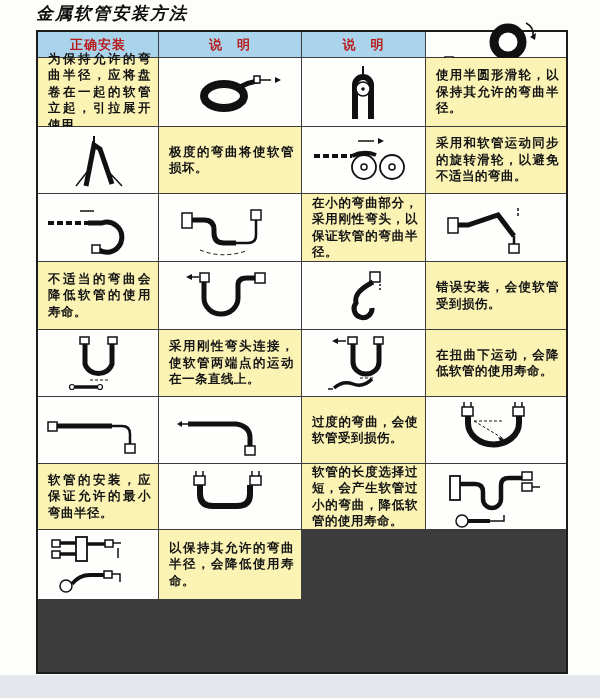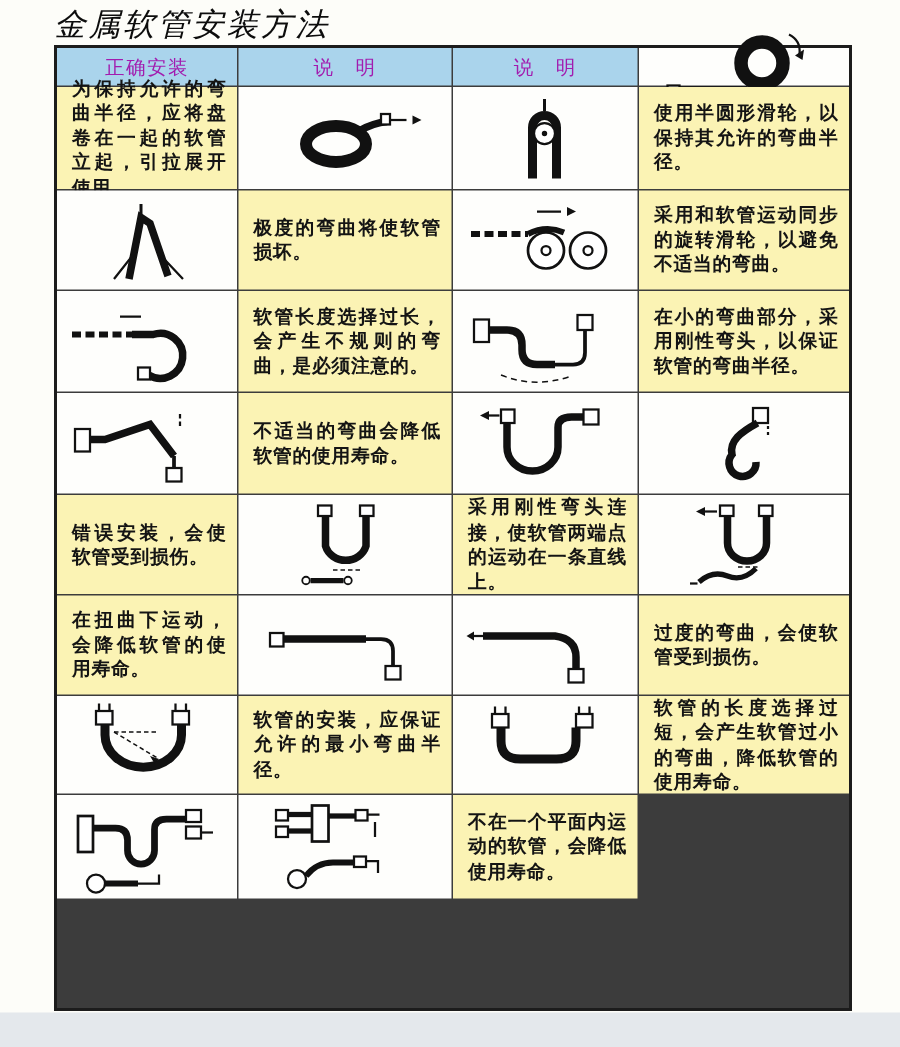--- a/index.html
+++ b/index.html
@@ -4,41 +4,41 @@
 <style>
   html,body{margin:0;padding:0;}
   body{
     width:600px;height:698px;position:relative;overflow:hidden;
     background:var(--page-bg,#fdfdf9);
     font-family:"Liberation Sans","DejaVu Sans",sans-serif;
   }
   .title{
     position:absolute;left:36px;top:2px;margin:0;
     font-family:"DejaVu Serif","Liberation Serif",serif;
-    font-style:italic;font-weight:normal;font-size:21px;letter-spacing:2px;
+    font-style:italic;font-weight:bold;font-size:17px;letter-spacing:2px;
     color:#0d0d0d;
   }
   .footer-strip{
     position:absolute;left:0;bottom:0;width:600px;height:23px;
     background:var(--footer-bg,#e4e8ec);
   }
   .hose-table{
     position:absolute;left:36px;top:30px;
     display:grid;
     grid-template-columns:120px 142px 123px 140px;
     grid-template-rows:25px 68px 66px 67px 67px 66px 66px 65px 69px 72px;
     gap:1px;
     background:var(--grid-line,#3c3c3c);
     border:2px solid var(--outer-border,#1c1c1c);
   }
   .cell{min-width:0;min-height:0;}
   .cell.header{
     background:var(--header-bg,#aad4ec);
     display:flex;align-items:center;justify-content:center;
-    font-size:13px;font-weight:400;color:#a21caf;letter-spacing:1px;
+    font-size:13px;font-weight:700;color:#b91c1c;letter-spacing:1px;
   }
   .cell.ill{
     background:var(--image-bg,#fefefc);
     display:flex;align-items:center;justify-content:center;
   }
   .cell.desc{
     background:var(--desc-bg,#fbf3b4);
     display:flex;align-items:center;
     padding:2px 7px 2px 10px;
     font-size:12.5px;line-height:16.5px;font-weight:700;color:#141414;
@@ -117,23 +117,20 @@
       <span>采用和软管运动同步的旋转滑轮，以避免不适当的弯曲。</span>
     </div>
   <div class="cell ill">
     <svg width="112" height="58" viewBox="0 0 112 58">
       <path d="M38 12 h14" stroke="#111" stroke-width="1.5"></path>
       <path d="M6 24 H46" stroke="#111" stroke-width="4" stroke-dasharray="6 3"></path>
       <path d="M46 24 h14 a15 15 0 1 1 -3 27" fill="none" stroke="#111" stroke-width="5"></path>
       <rect x="50" y="46" width="8" height="8" fill="#fff" stroke="#111" stroke-width="1.5"></rect>
     </svg>
   </div>
-  <div class="cell desc">
-      <span>软管长度选择过长，会产生不规则的弯曲，是必须注意的。</span>
-    </div>
 
   <div class="cell ill">
     <svg width="112" height="60" viewBox="0 0 112 60">
       <rect x="8" y="15" width="10" height="15" fill="#fff" stroke="#111" stroke-width="1.5"></rect>
       <path d="M18 22 h12 q10 0 10 10 v3 q0 10 10 10 h12" fill="none" stroke="#111" stroke-width="5"></path>
       <path d="M62 45 h12 q8 0 8 -8 V22" fill="none" stroke="#111" stroke-width="2.5"></path>
       <rect x="77" y="12" width="10" height="10" fill="#fff" stroke="#111" stroke-width="1.5"></rect>
       <path d="M26 52 q22 9 46 1" fill="none" stroke="#111" stroke-width="1" stroke-dasharray="4 3"></path>
     </svg>
   </div>
@@ -273,18 +270,18 @@
       <path d="M45 12 h18" stroke="#111" stroke-width="3.5"></path>
       <rect x="63" y="8" width="8" height="7" fill="#fff" stroke="#111" stroke-width="1.5"></rect>
       <path d="M71 11 h8 M76 16 v10" stroke="#111" stroke-width="1.5"></path>
       <circle cx="24" cy="54" r="6" fill="#fff" stroke="#111" stroke-width="1.5"></circle>
       <path d="M30 52 q7 -9 18 -9 h14" fill="none" stroke="#111" stroke-width="4"></path>
       <rect x="62" y="39" width="8" height="7" fill="#fff" stroke="#111" stroke-width="1.5"></rect>
       <path d="M70 42 h8 v8" fill="none" stroke="#111" stroke-width="1.5"></path>
     </svg>
   </div>
   <div class="cell desc">
-      <span>不在一个平面内运动的软管，会降低使用寿命。</span>
+      <span>以保持其允许的弯曲半径，会降低使用寿命。</span>
     </div>
 
 </div>
 
 <div class="footer-strip"></div>
 
 </body></html>

